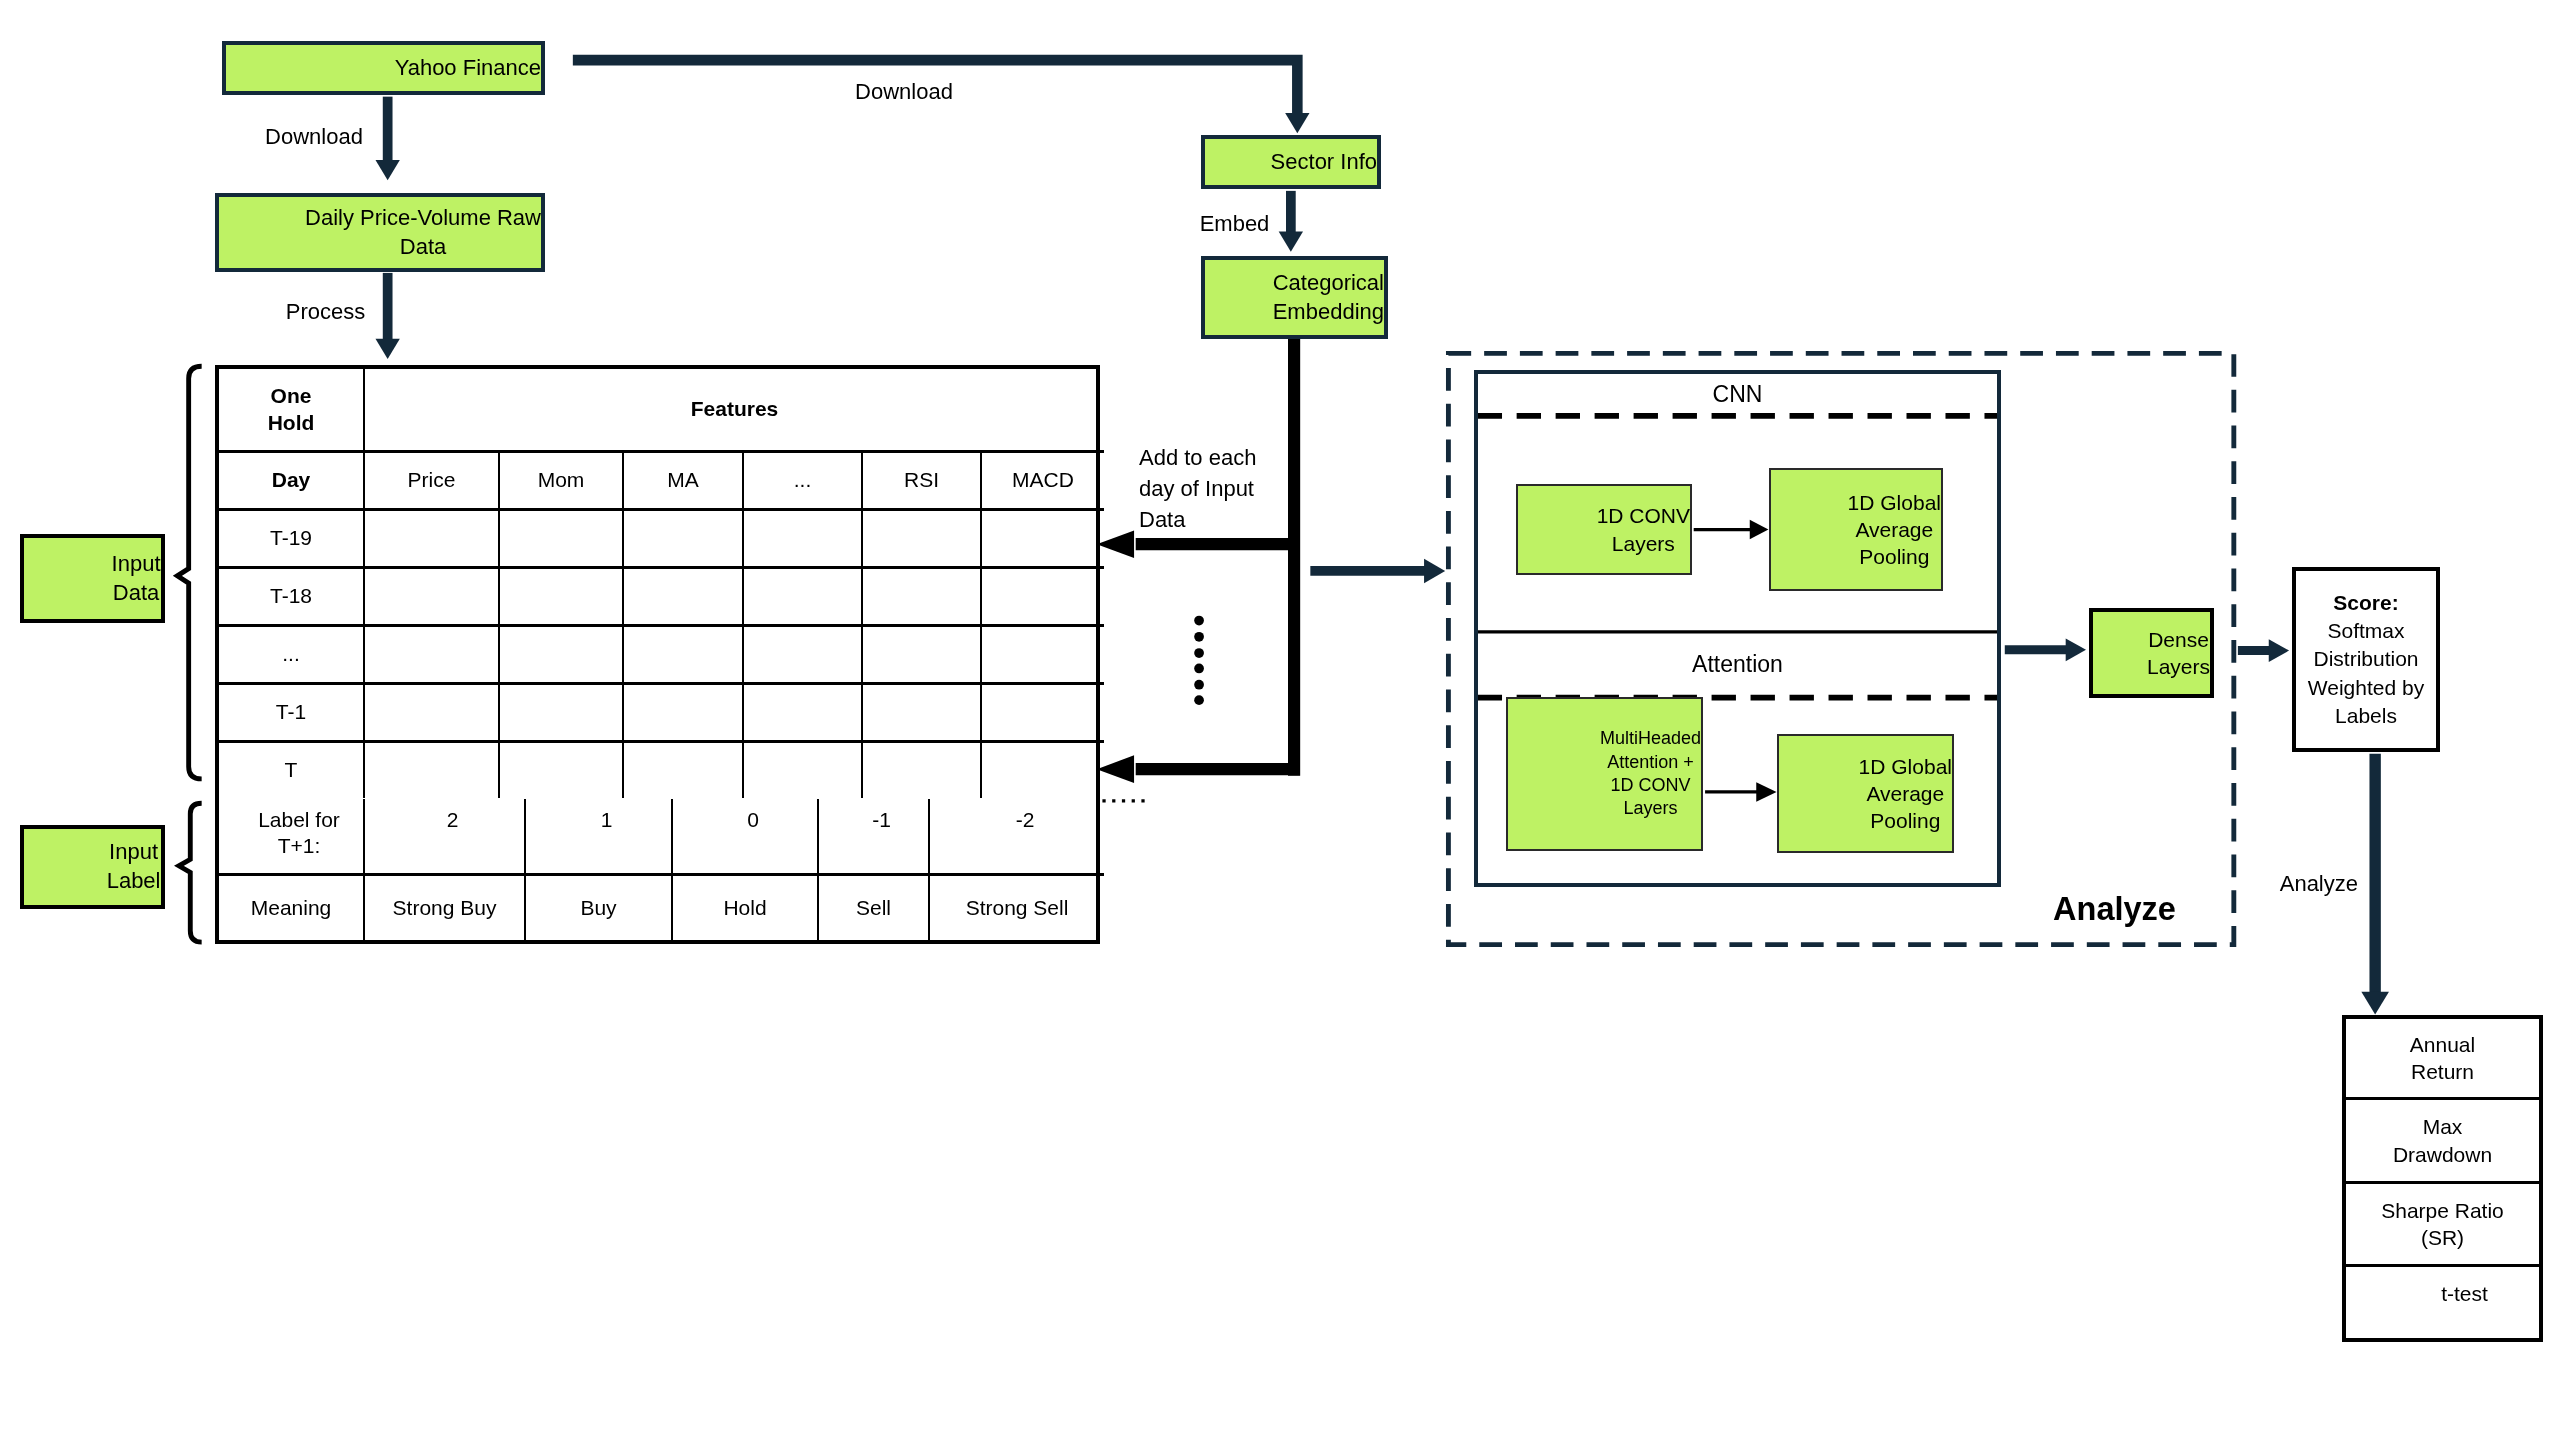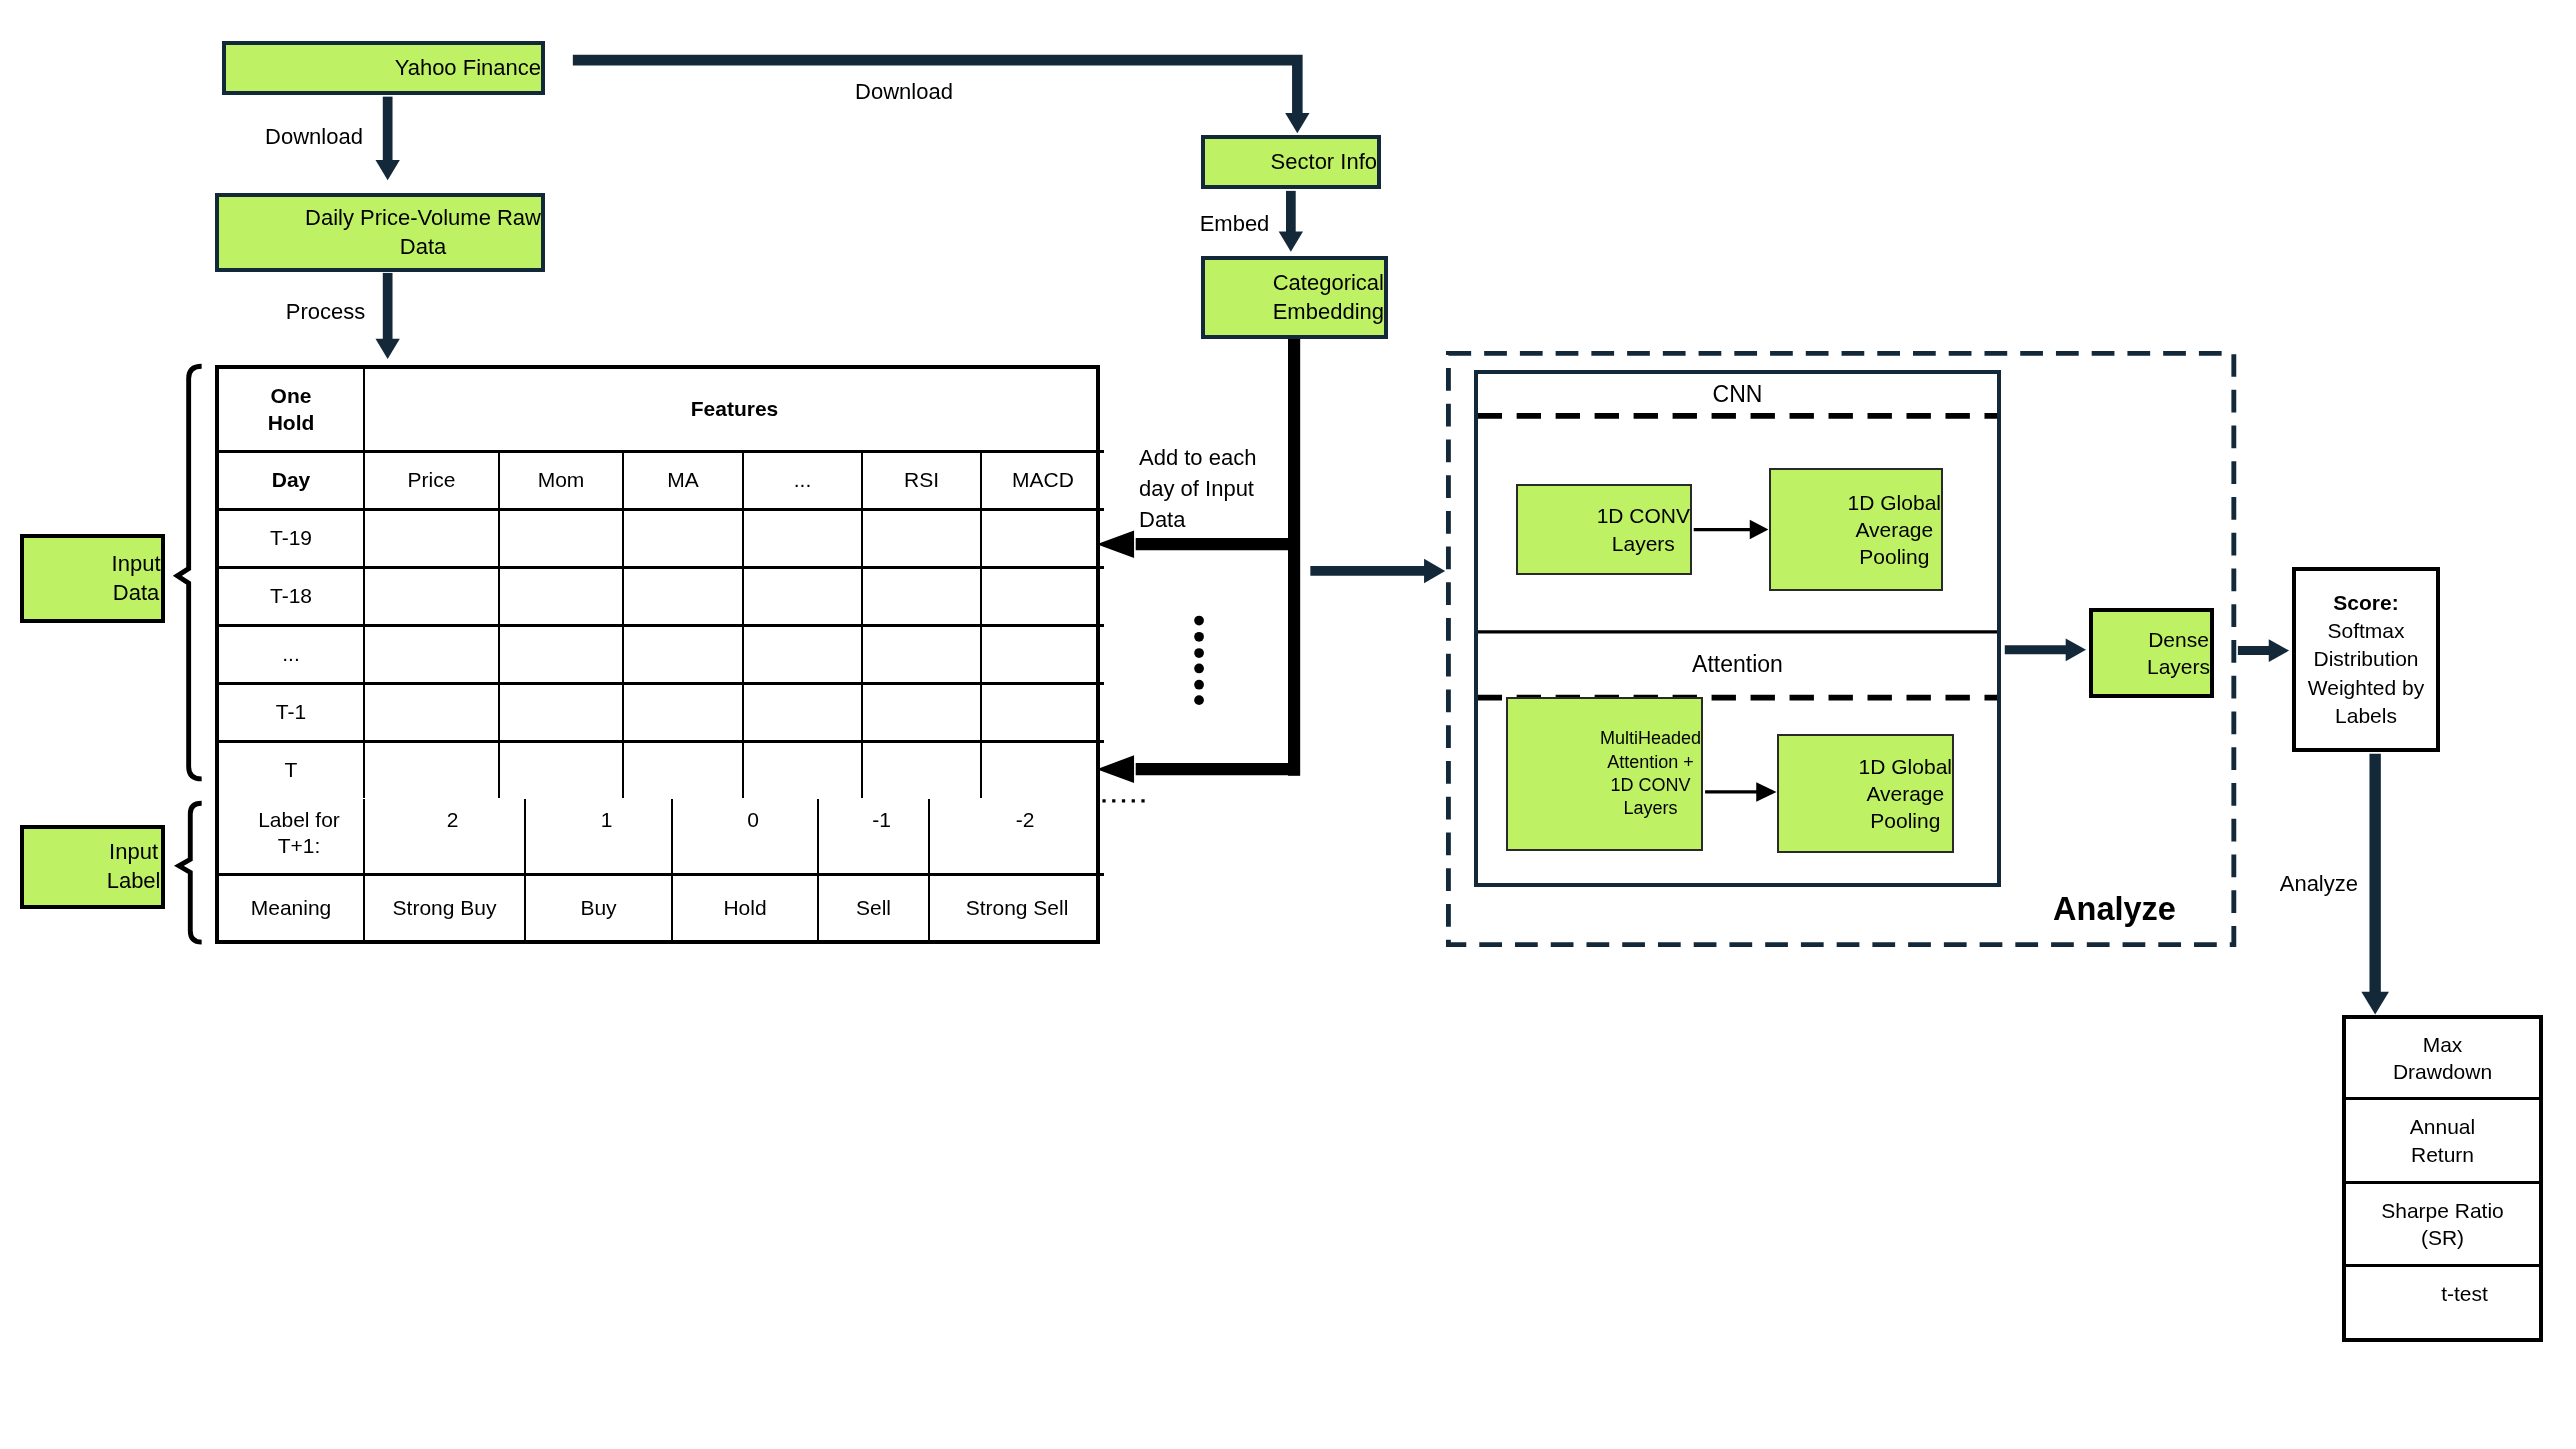--- a/index.html
+++ b/index.html
@@ -299,23 +299,23 @@
     <span class="bold">Score:</span>
     <span class="pre">Softmax
 Distribution
 Weighted by
 Labels</span>
   </div>
 
   <div class="lbl" style="left:2244px;top:869px;width:114px;text-align:right;">Analyze</div>
 
   <div class="abs mt" style="left:2342px;top:1015px;width:201px;height:327px;">
+    <div class="mrow pre">Annual
+Return</div>
     <div class="mrow pre">Max
 Drawdown</div>
-    <div class="mrow pre">Annual
-Return</div>
     <div class="mrow pre">Sharpe Ratio
 (SR)</div>
     <div class="mrow pre">t-test</div>
   </div>
 
 </div>
 
 
 </body></html>

